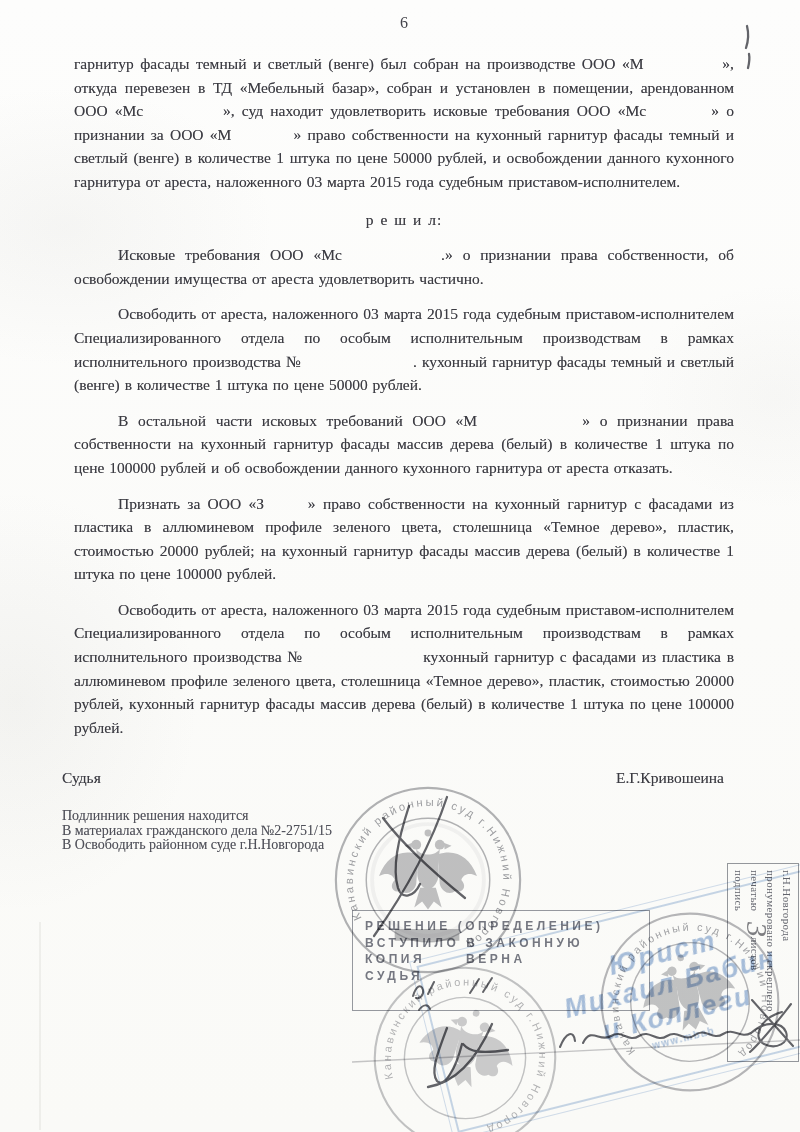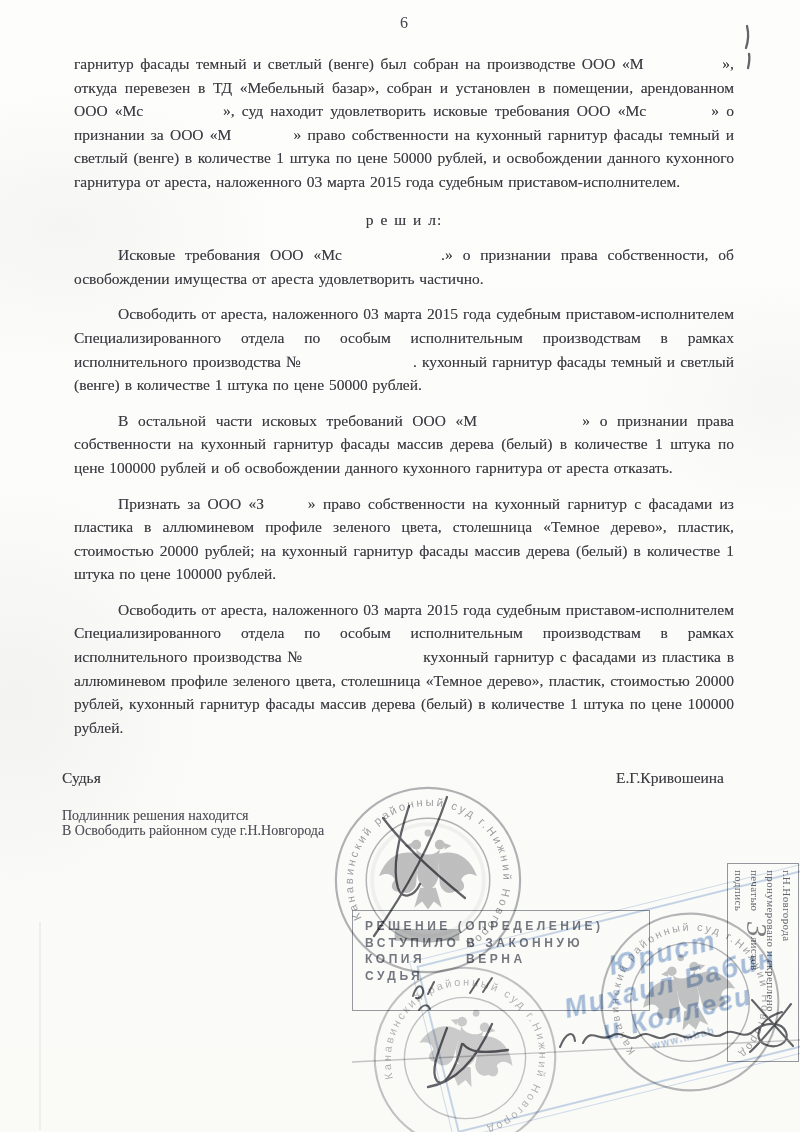--- a/index.html
+++ b/index.html
@@ -112,20 +112,21 @@
     <p class="para">Признать за ООО «З&nbsp;&nbsp;&nbsp;&nbsp;&nbsp;&nbsp;» право собственности на кухонный гарнитур с фасадами из пластика в аллюминевом профиле зеленого цвета, столешница «Темное дерево», пластик, стоимостью 20000 рублей; на кухонный гарнитур фасады массив дерева (белый) в количестве 1 штука по цене 100000 рублей.</p>
     <p class="para">Освободить от ареста, наложенного 03 марта 2015 года судебным приставом-исполнителем Специализированного отдела по особым исполнительным производствам в рамках исполнительного производства №&nbsp;&nbsp;&nbsp;&nbsp;&nbsp;&nbsp;&nbsp;&nbsp;&nbsp;&nbsp;&nbsp;&nbsp;&nbsp;&nbsp;&nbsp;&nbsp;&nbsp;&nbsp;&nbsp;&nbsp; кухонный гарнитур с фасадами из пластика в аллюминевом профиле зеленого цвета, столешница «Темное дерево», пластик, стоимостью 20000 рублей, кухонный гарнитур фасады массив дерева (белый) в количестве 1 штука по цене 100000 рублей.</p>
 
     <div class="sign-row">
       <span>Судья</span>
       <span>Е.Г.Кривошеина</span>
     </div>
 
     <div class="note">
       <div>Подлинник решения находится</div>
+      <div>В материалах гражданского дела №2-2751/15</div>
       <div>В Освободить районном суде г.Н.Новгорода</div>
     </div>
   </div>
 
   <div class="stamp watermark">
     <div class="wm-line">Юрист</div>
     <div class="wm-line">Михаил Бабин</div>
     <div class="wm-line">и Коллеги</div>
     <div class="wm-url">www.mbab</div>
   </div>

